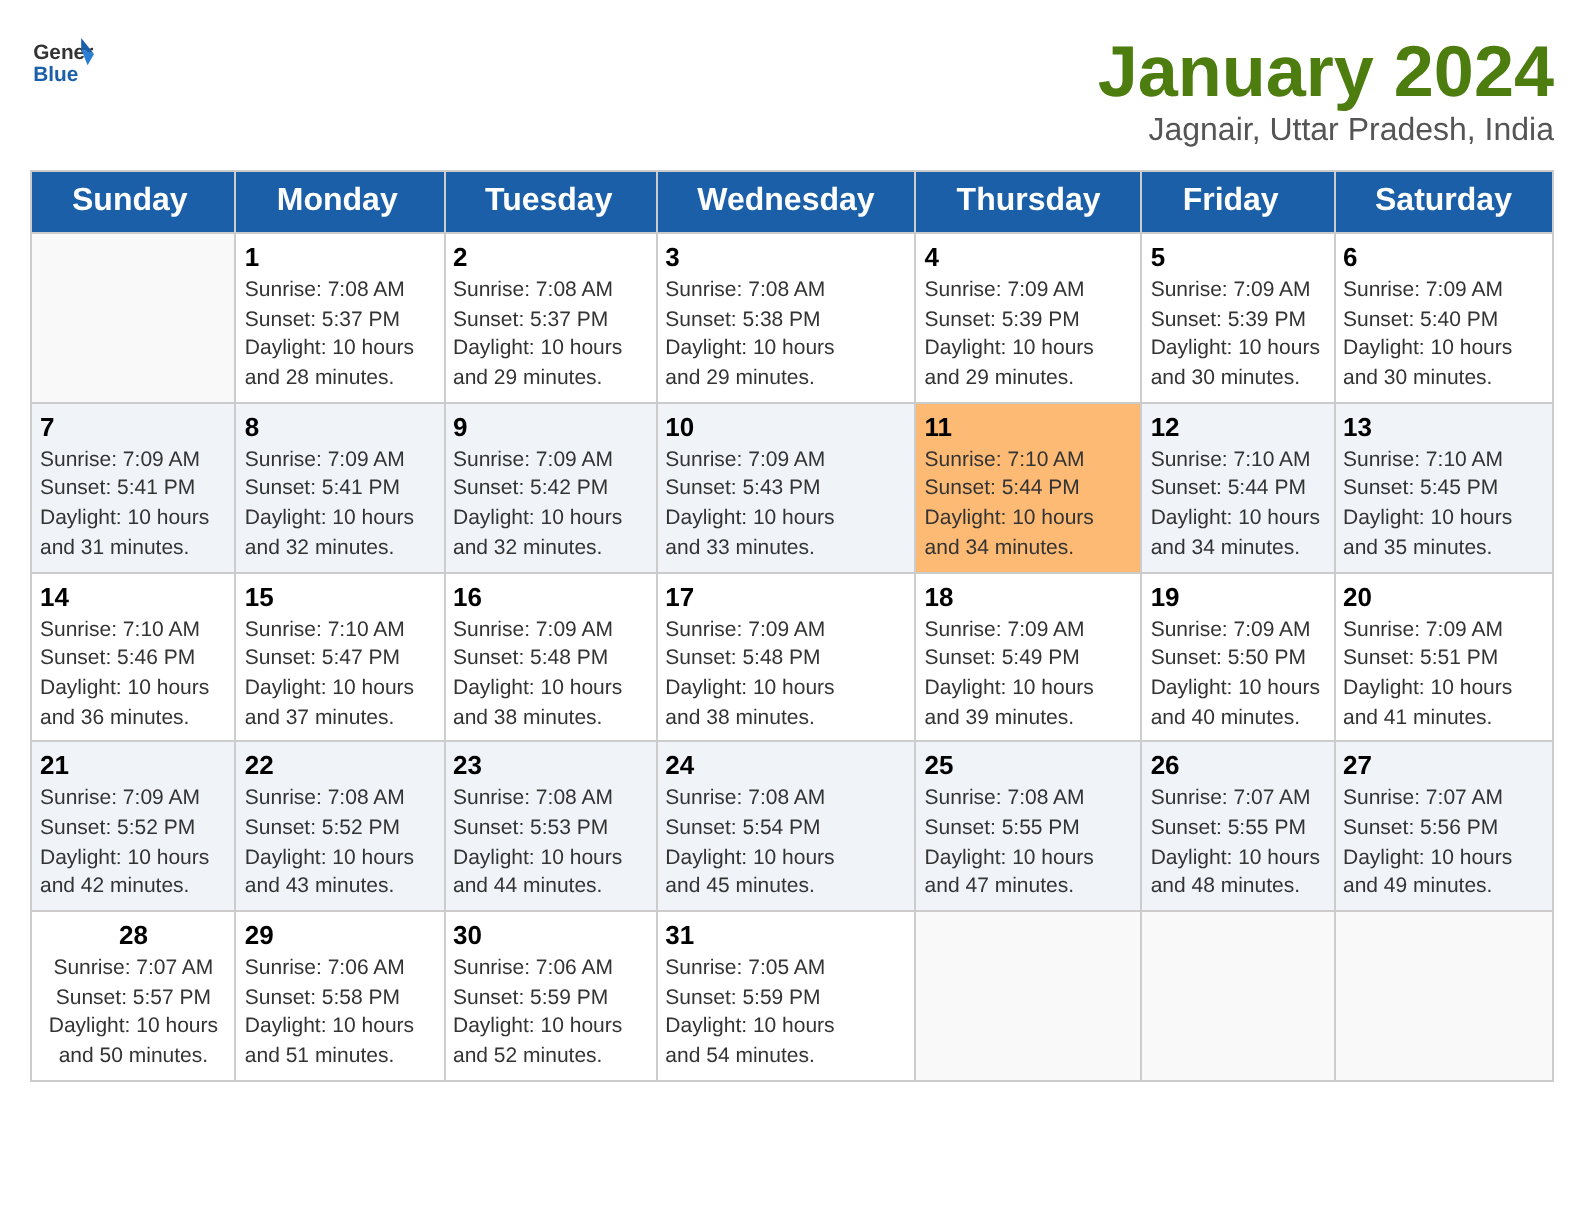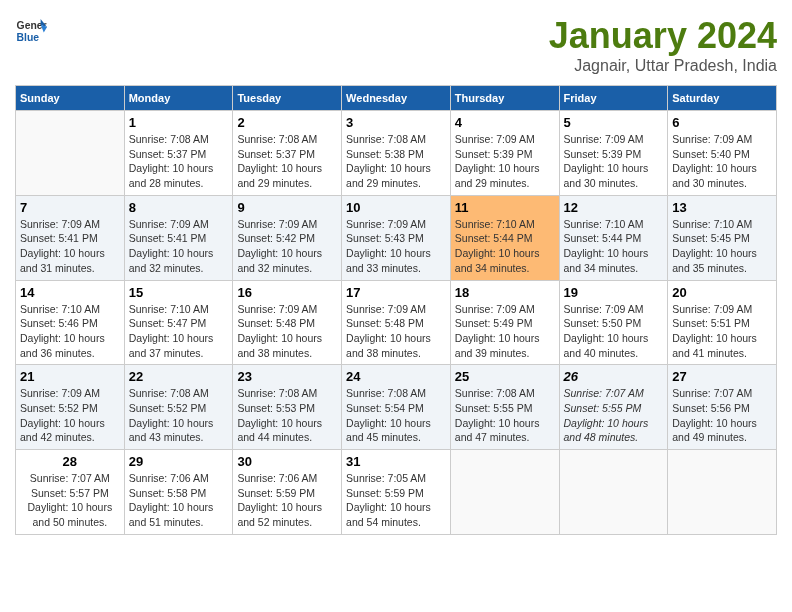--- a/index.html
+++ b/index.html
@@ -38,23 +38,23 @@
       color: #555;
     }
     table {
       width: 100%;
       border-collapse: collapse;
       font-size: 11px;
     }
     thead th {
       background-color: #1a5fa8;
       color: #fff;
-      padding: 6px 4px;
+      padding: 6px 20px;
       text-align: left;
-      font-size: 11px;
+      font-size: 16px;
       border: 1px solid #ccc;
       margin-top: 44px;
     }
     td {
       border: 1px solid #ccc;
       vertical-align: top;
       padding: 4px;
       width: calc(100% / 7);
       min-height: 80px;
     }
@@ -287,21 +287,21 @@
 Daylight: 10 hours
 and 45 minutes.</div>
         </td>
         <td style="background-color: rgb(240, 244, 248);">
           <span class="day-number">25</span>
           <div class="day-info" style="white-space: pre-line;">Sunrise: 7:08 AM
 Sunset: 5:55 PM
 Daylight: 10 hours
 and 47 minutes.</div>
         </td>
-        <td style="background-color: rgb(240, 244, 248); font-style: italic;">
+        <td style="background-color: rgb(240, 244, 248);">
           <span class="day-number">26</span>
           <div class="day-info" style="white-space: pre-line;">Sunrise: 7:07 AM
 Sunset: 5:55 PM
 Daylight: 10 hours
 and 48 minutes.</div>
         </td>
         <td style="background-color: rgb(240, 244, 248);">
           <span class="day-number">27</span>
           <div class="day-info" style="white-space: pre-line;">Sunrise: 7:07 AM
 Sunset: 5:56 PM

